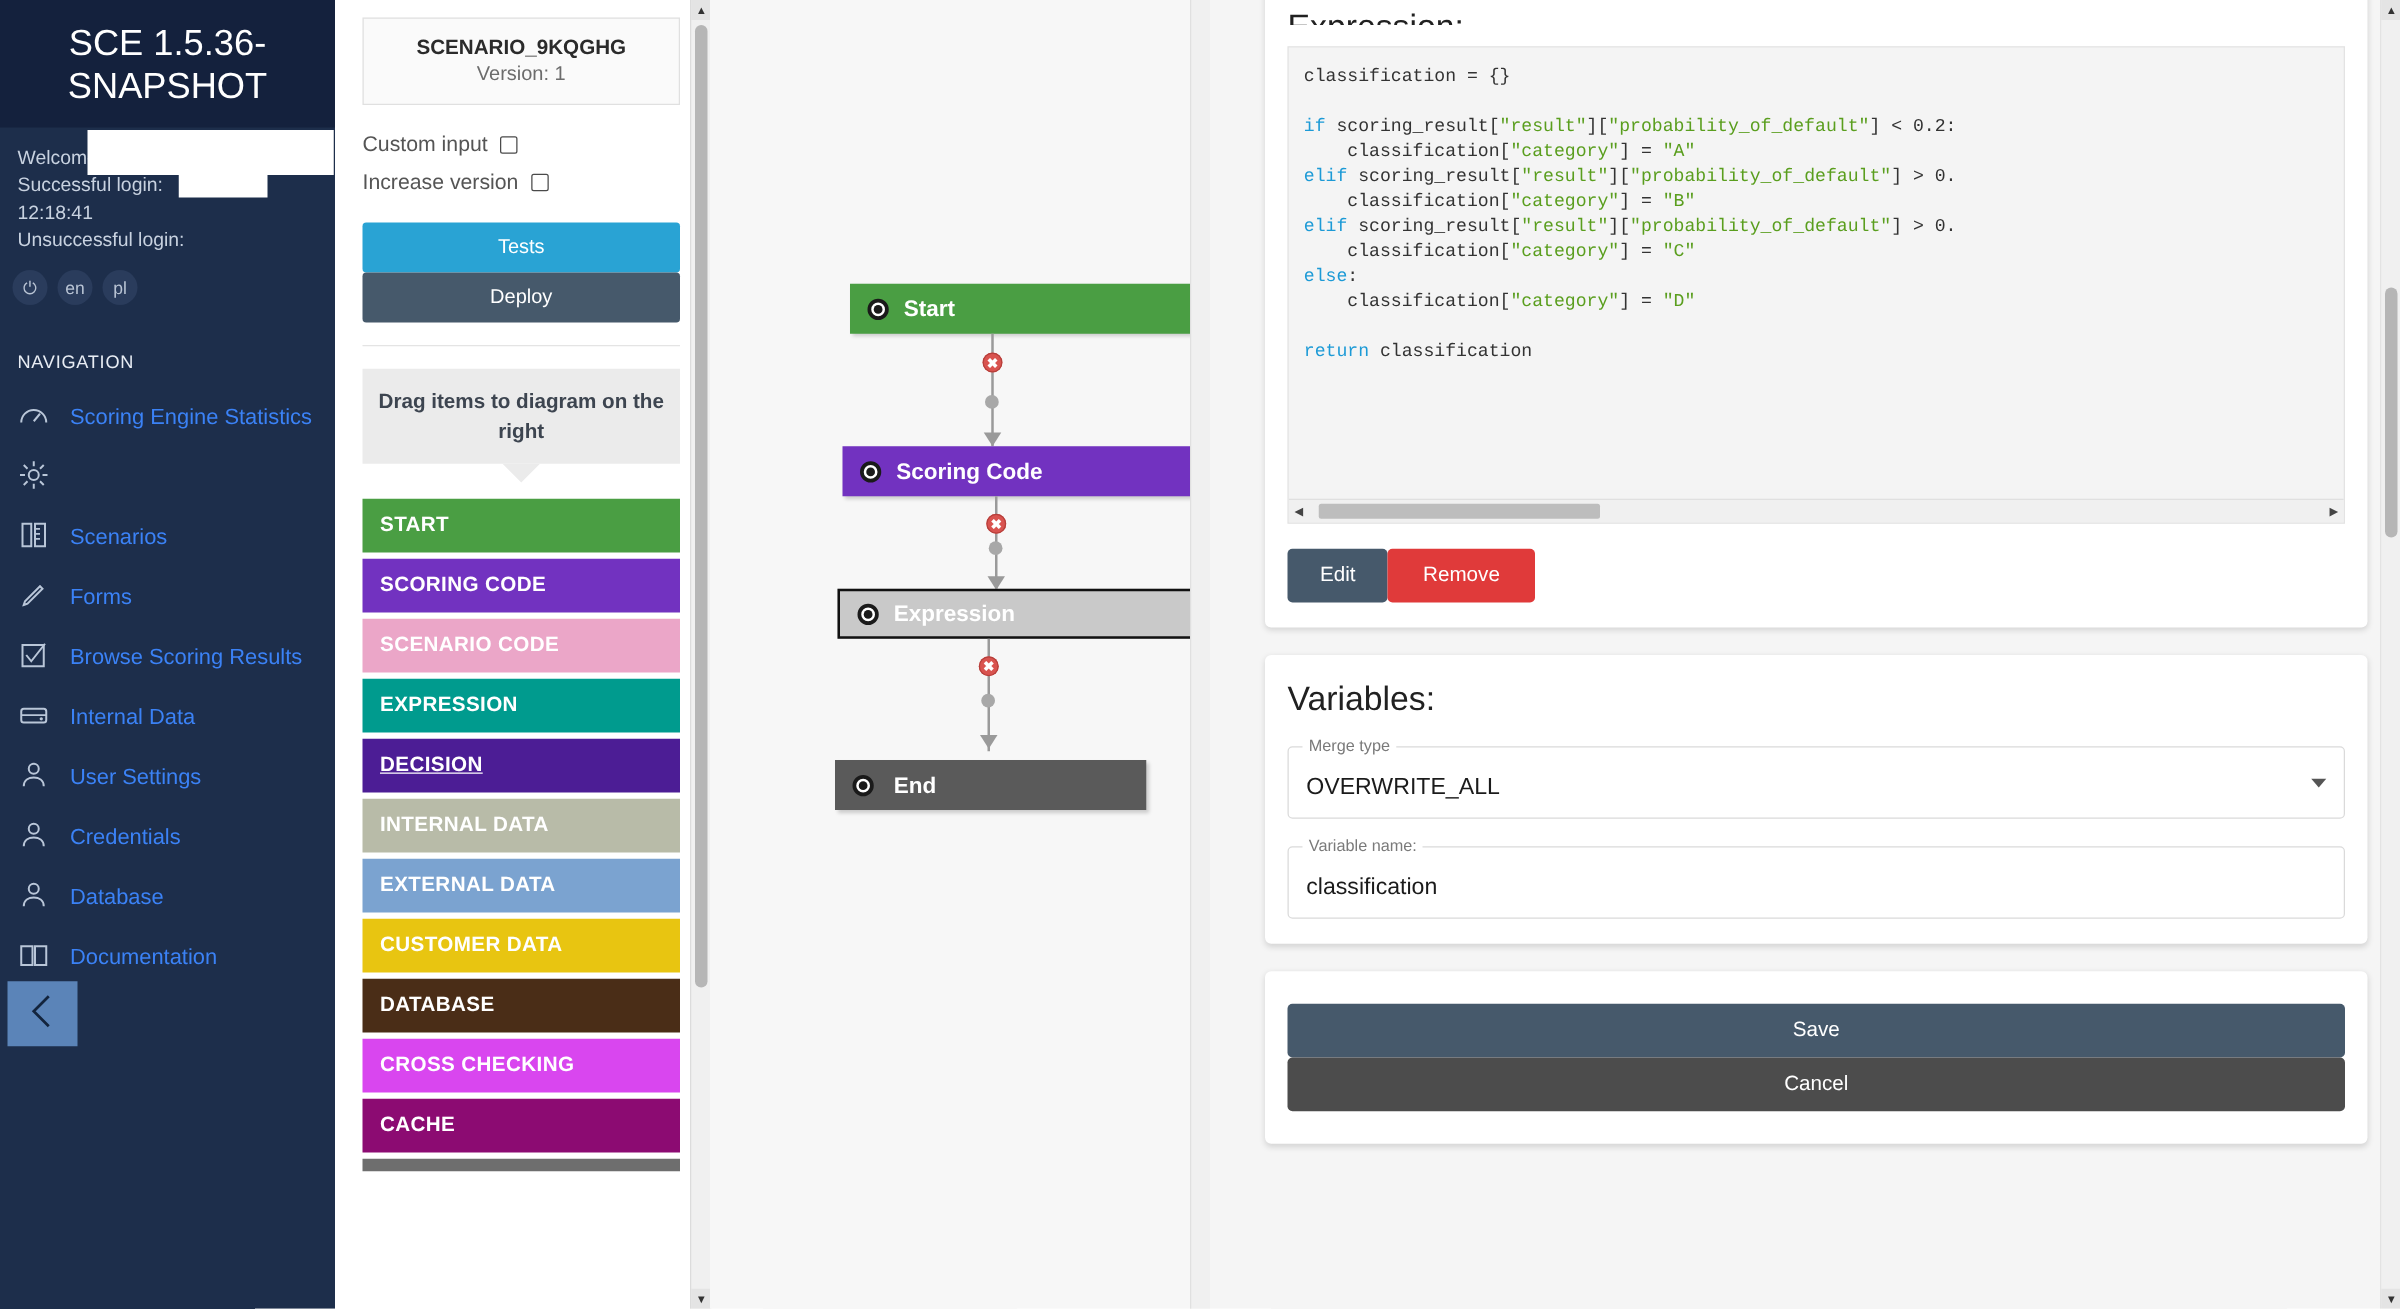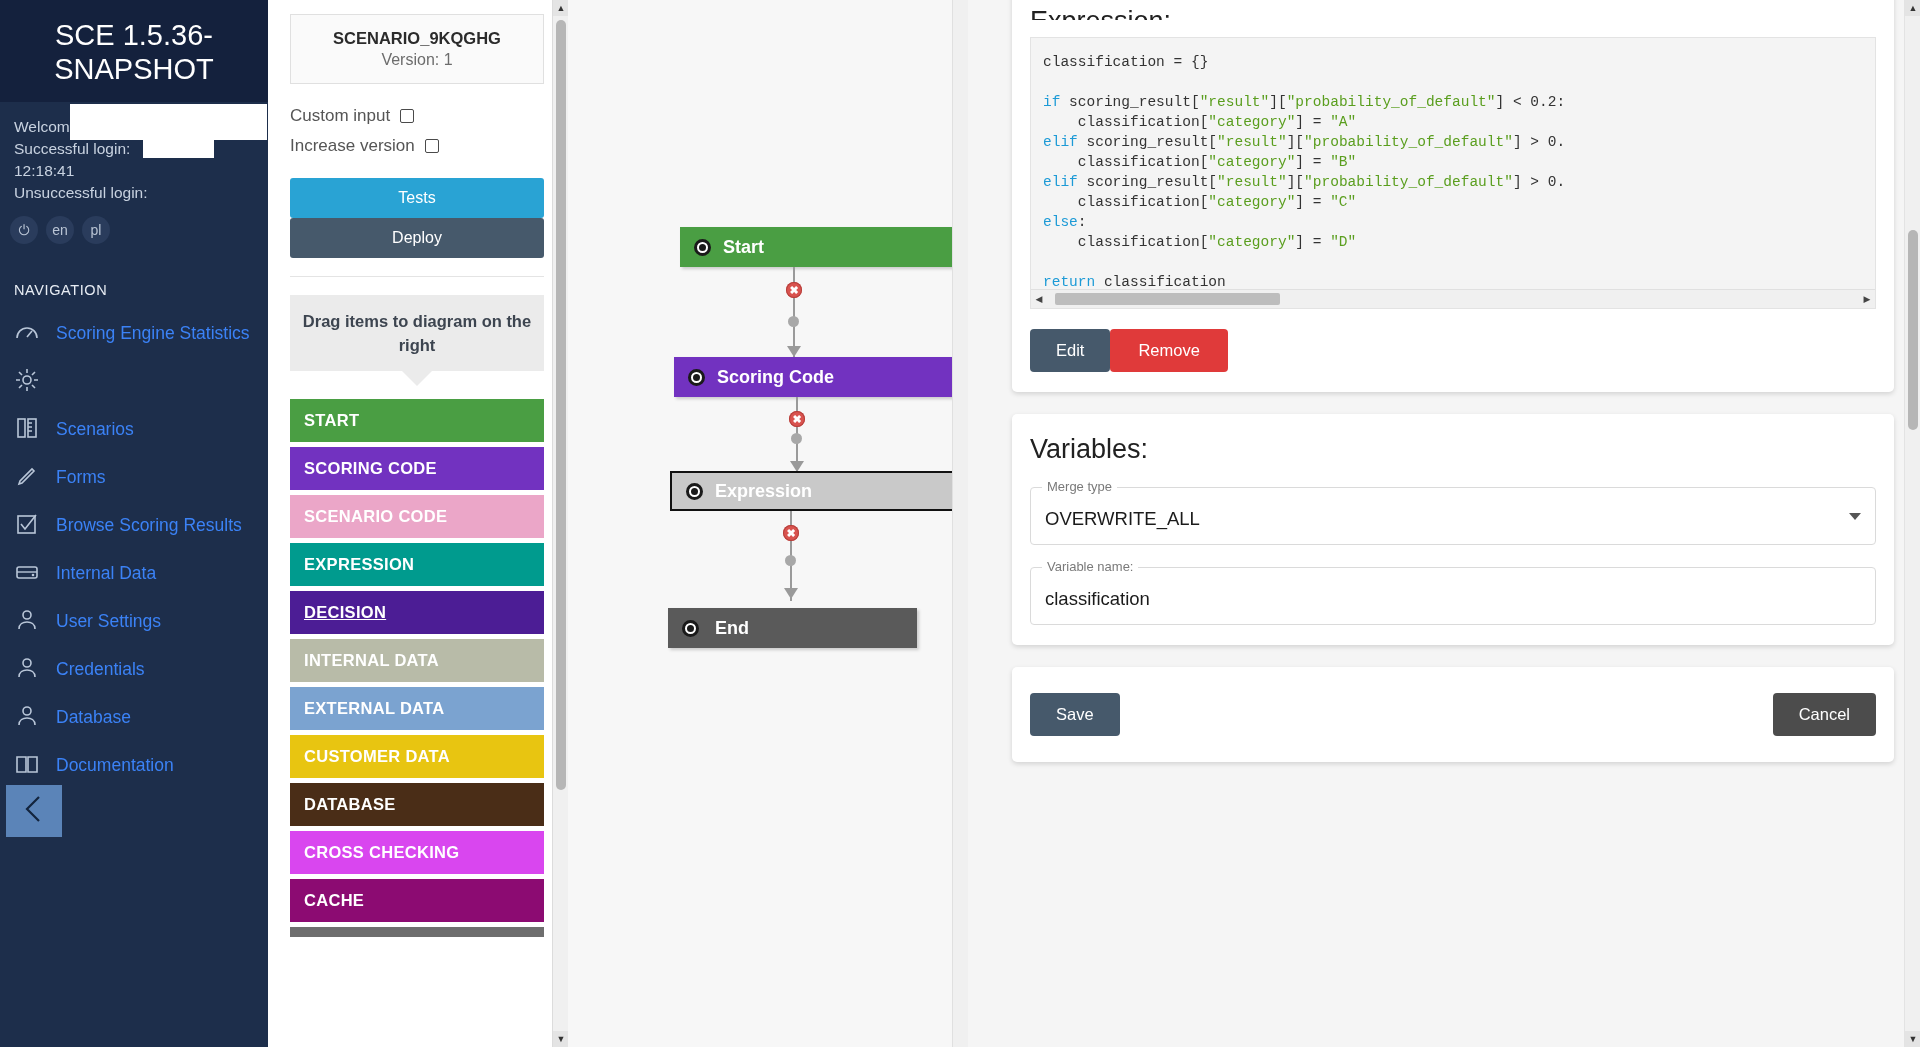--- a/index.html
+++ b/index.html
@@ -160,21 +160,21 @@
     position: relative; overflow: hidden; padding: 0 26px 0 44px;
   }
   .card {
     background: #ffffff; border-radius: 5px;
     box-shadow: 0 2px 5px rgba(0,0,0,.14);
     margin-bottom: 22px; padding: 20px 18px;
   }
   .card-title { font-size: 27px; color: #212121; margin-bottom: 16px; }
   .code-box {
     background: #f4f4f4; border: 1px solid #e3e3e3;
-    height: 272px; position: relative; overflow: hidden; margin-top: 17px;
+    height: 382px; position: relative; overflow: hidden; margin-top: 17px;
   }
   pre.code {
     font-family: "Liberation Mono", monospace; font-size: 14.5px;
     line-height: 20px; padding: 14px 12px; color: #333;
     white-space: pre; overflow: hidden; height: 275px;
   }
   .kw { color: #1c9ad6; }
   .str { color: #5a9e1e; }
   .code-hscroll {
     position: absolute; left: 0; right: 0; bottom: 0; height: 19px;
@@ -469,21 +469,21 @@
         <span class="val">OVERWRITE_ALL</span>
         <span class="caret"></span>
       </div>
       <div class="field">
         <span class="lbl">Variable name:</span>
         <span class="val">classification</span>
       </div>
     </div>
 
     <div class="card" style="padding:26px 18px;">
-      <div style="display:flex; justify-content:space-between;">
+      <div style="display:flex; justify-content:space-between;flex-direction:column;">
         <button class="btn-save">Save</button>
         <button class="btn-cancel">Cancel</button>
       </div>
     </div>
 
     <div class="detail-scroll">
       <div class="up">▲</div>
       <div class="thumb"></div>
       <div class="down">▼</div>
     </div>

